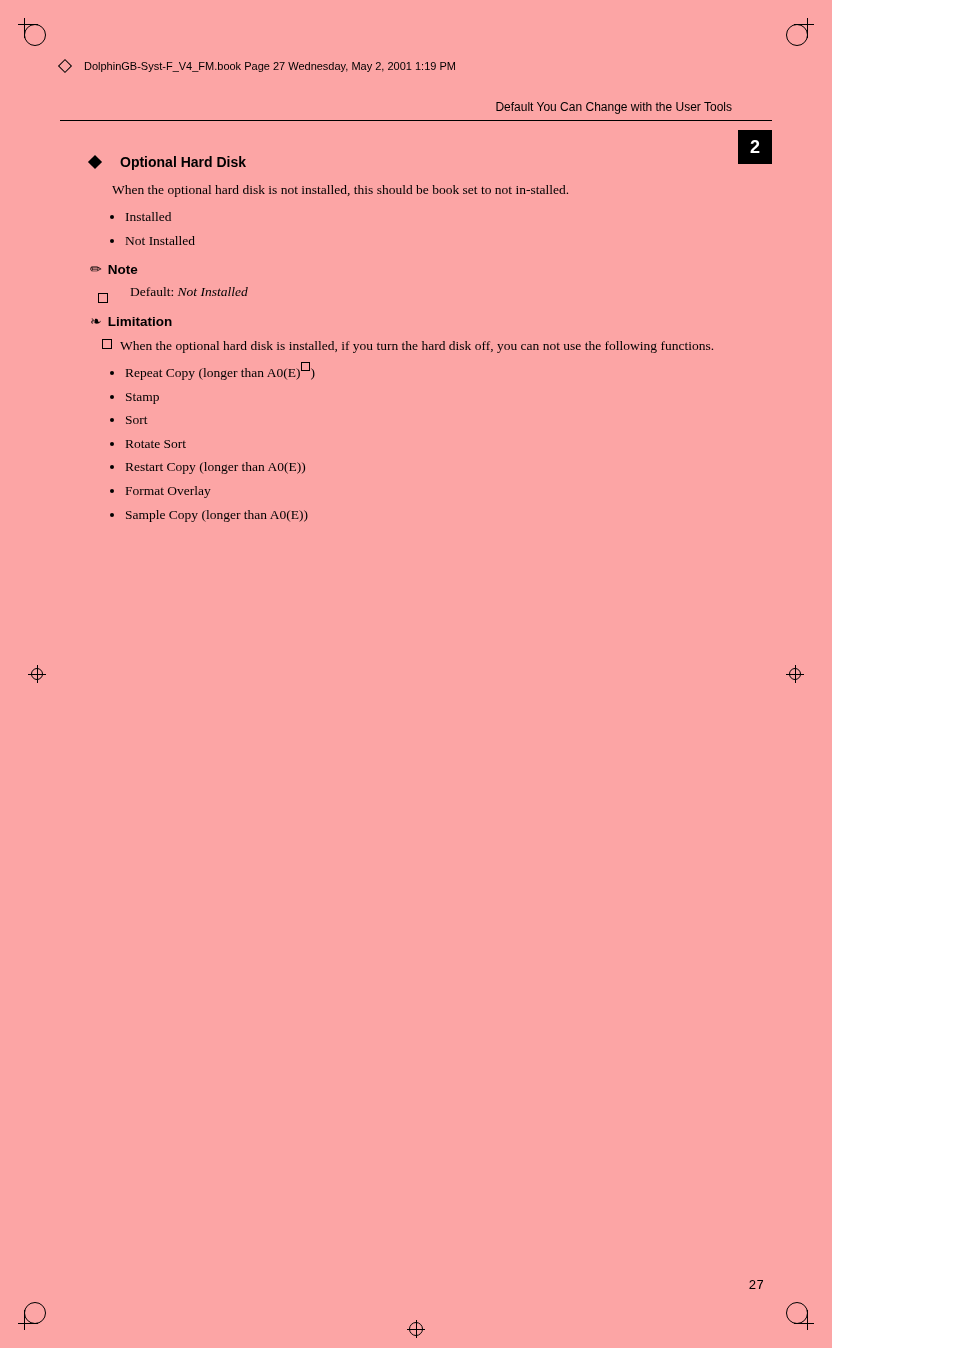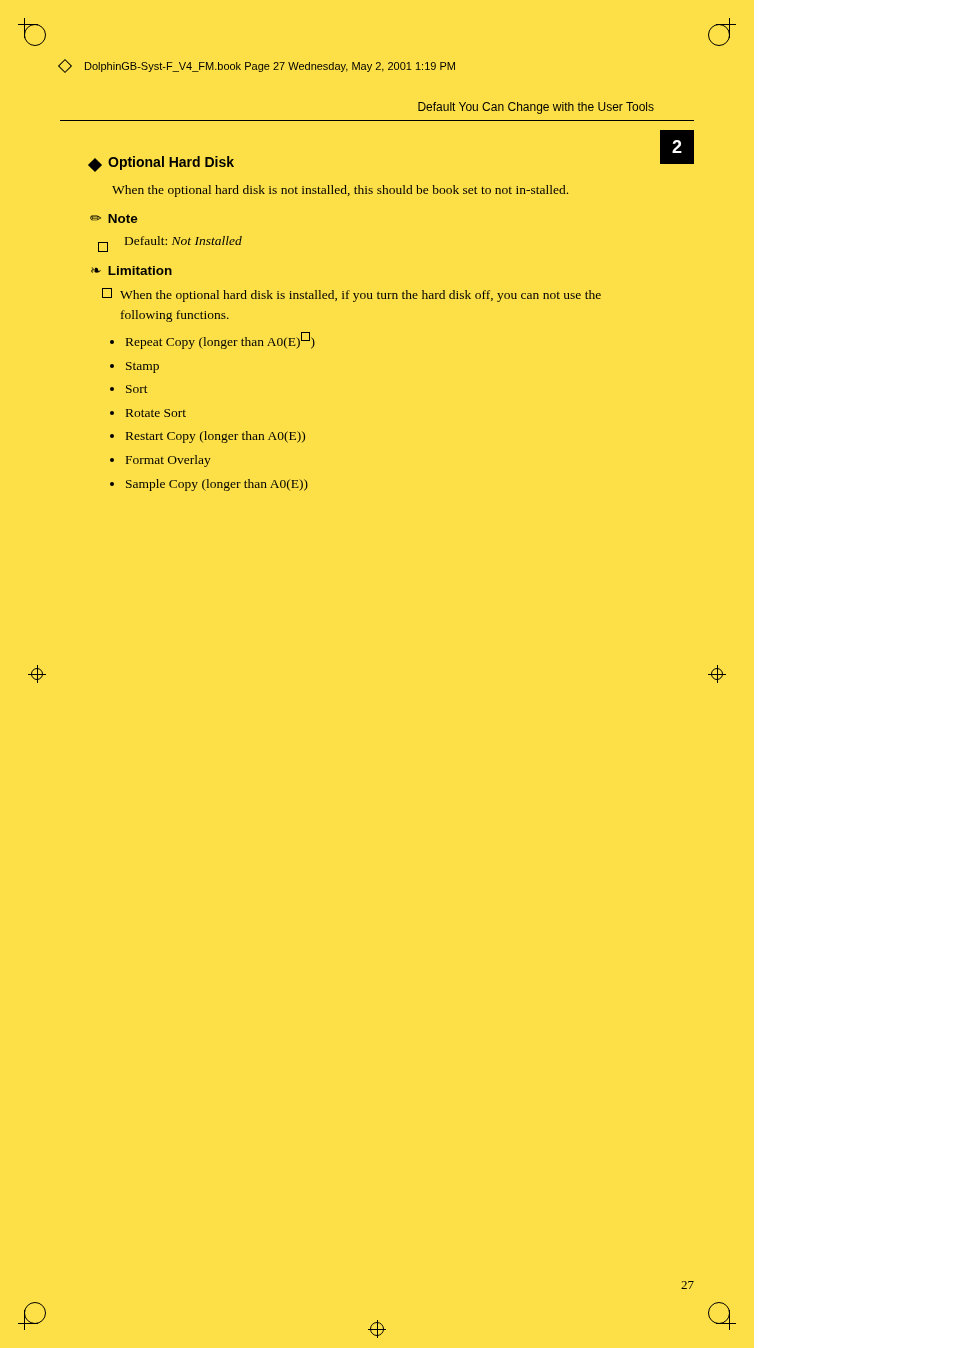--- a/index.html
+++ b/index.html
@@ -11,23 +11,23 @@
     body {
       background: #fff;
       font-family: "Times New Roman", Times, serif;
       font-size: 14px;
       color: #000;
       width: 954px;
       min-height: 1348px;
     }
 
     .page {
-      width: 754px;
+      width: 832px;
       min-height: 1348px;
-      background: #fde047;
+      background: #fca5a5;
       position: relative;
       padding: 0;
     }
 
     
     .corner-mark {
       position: absolute;
       width: 28px;
       height: 28px;
     }
@@ -202,22 +202,22 @@
     .content {
       position: absolute;
       top: 140px;
       left: 90px;
       right: 100px;
     }
 
     
     .section-heading {
       display: flex;
-      align-items: flex-end;
-      gap: 8px;
+      align-items: flex-start;
+      gap: 20px;
       margin-bottom: 10px;
       margin-top: 14px;
     }
 
     .diamond-bullet {
       width: 10px;
       height: 10px;
       background: #000;
       transform: rotate(45deg);
       flex-shrink: 0;
@@ -270,21 +270,21 @@
 
     .note-heading-text {
       font-weight: bold;
       font-family: Arial, sans-serif;
       font-size: 13.5px;
     }
 
     .note-item {
       display: flex;
       align-items: flex-end;
-      gap: 16px;
+      gap: 22px;
       margin-left: 8px;
       margin-bottom: 4px;
     }
 
     .checkbox-sq {
       width: 10px;
       height: 10px;
       border: 1.5px solid #000;
       flex-shrink: 0;
       margin-top: 3px;
@@ -331,23 +331,23 @@
 
     .limitation-text {
       font-size: 13.5px;
       line-height: 1.5;
     }
 
     
     .page-number {
       position: absolute;
       bottom: 55px;
-      right: 60px;
+      right: 68px;
       font-size: 13px;
-      font-family: Liberation Serif, serif;
+      font-family: Liberation Mono, monospace;
     }
 
     
     .bottom-center-cross {
       position: absolute;
       bottom: 28px;
       left: 50%;
       transform: translateX(-50%);
     }
 
@@ -489,20 +489,28 @@
 
   <div class="content">
 
     <div class="section-heading">
       <div class="diamond-bullet"></div>
       <span class="section-heading-text">Optional Hard Disk</span>
     </div>
 
     <p class="body-para">When the optional hard disk is not installed, this should be book set to not in-stalled.</p>
 
+    <ul class="bullet-list">
+      <li>
+        <span>Installed</span>
+      </li>
+      <li>
+        <span>Not Installed</span>
+      </li>
+    </ul>
 
     <div class="note-section">
       <div class="note-heading">
         <span class="note-icon">✏</span>
         <span class="note-heading-text">Note</span>
       </div>
       <div class="note-item">
         <div class="checkbox-sq"></div>
         <span class="note-text">
           <span>Default:</span>

